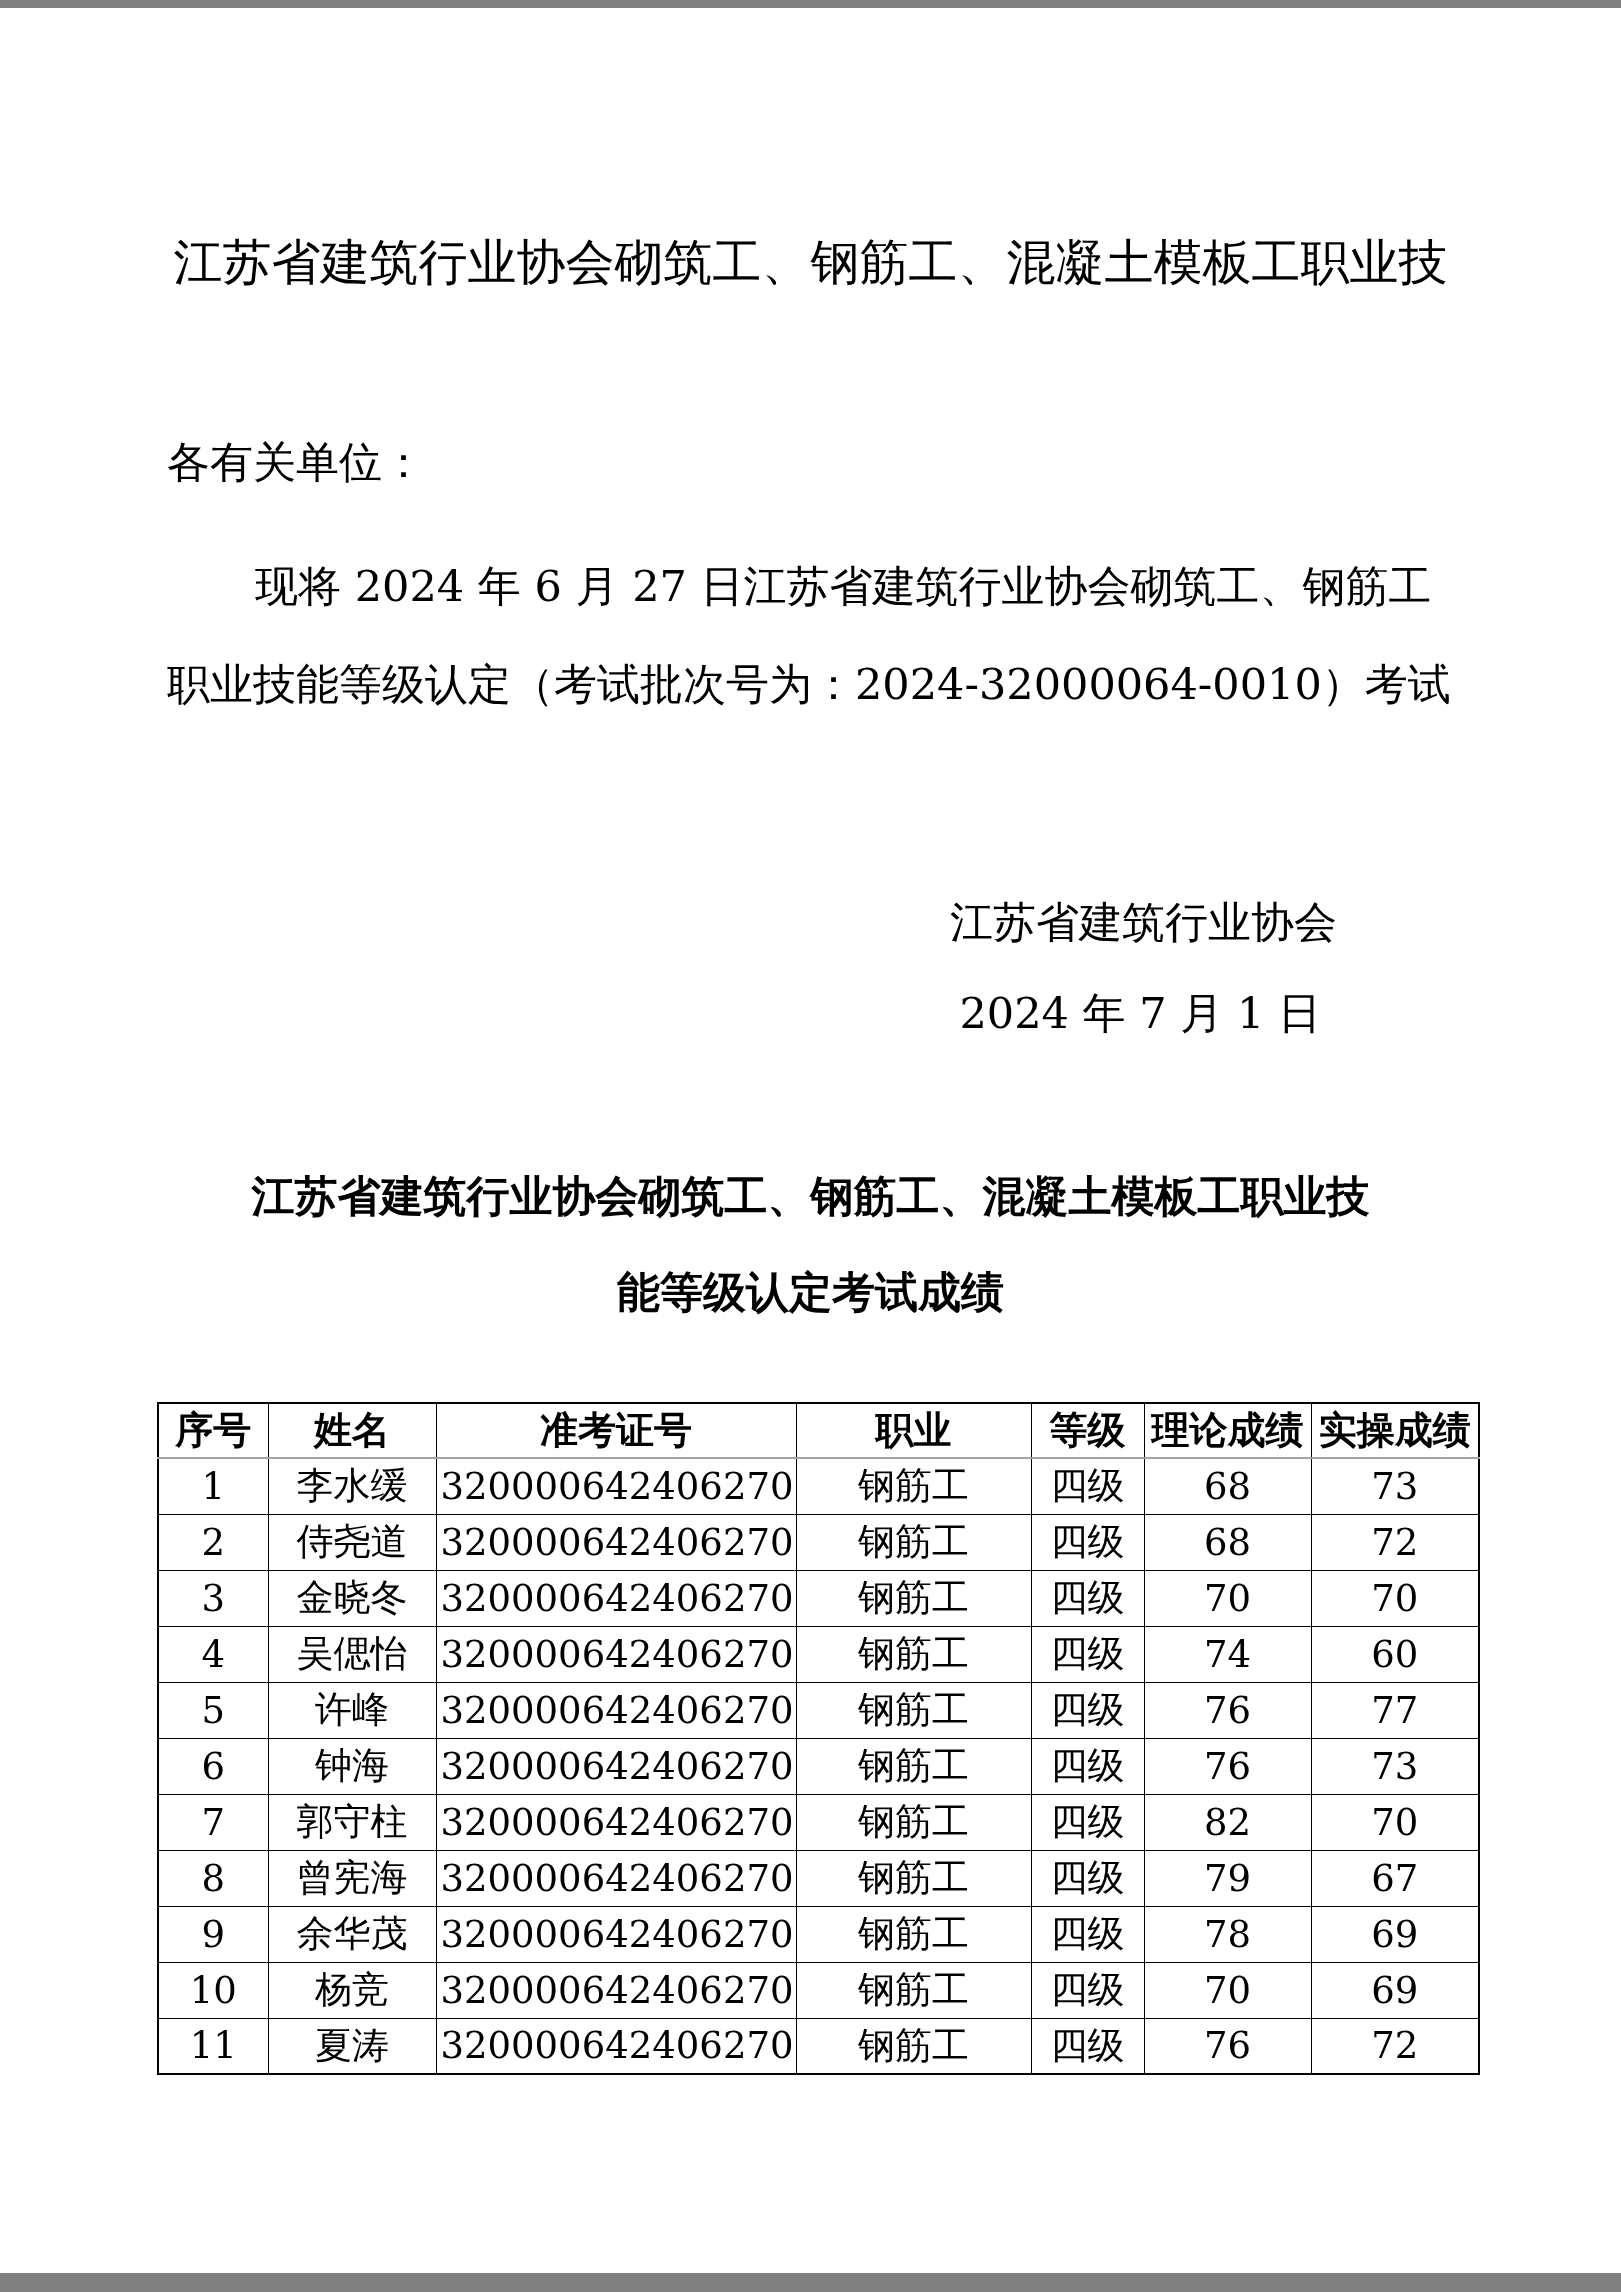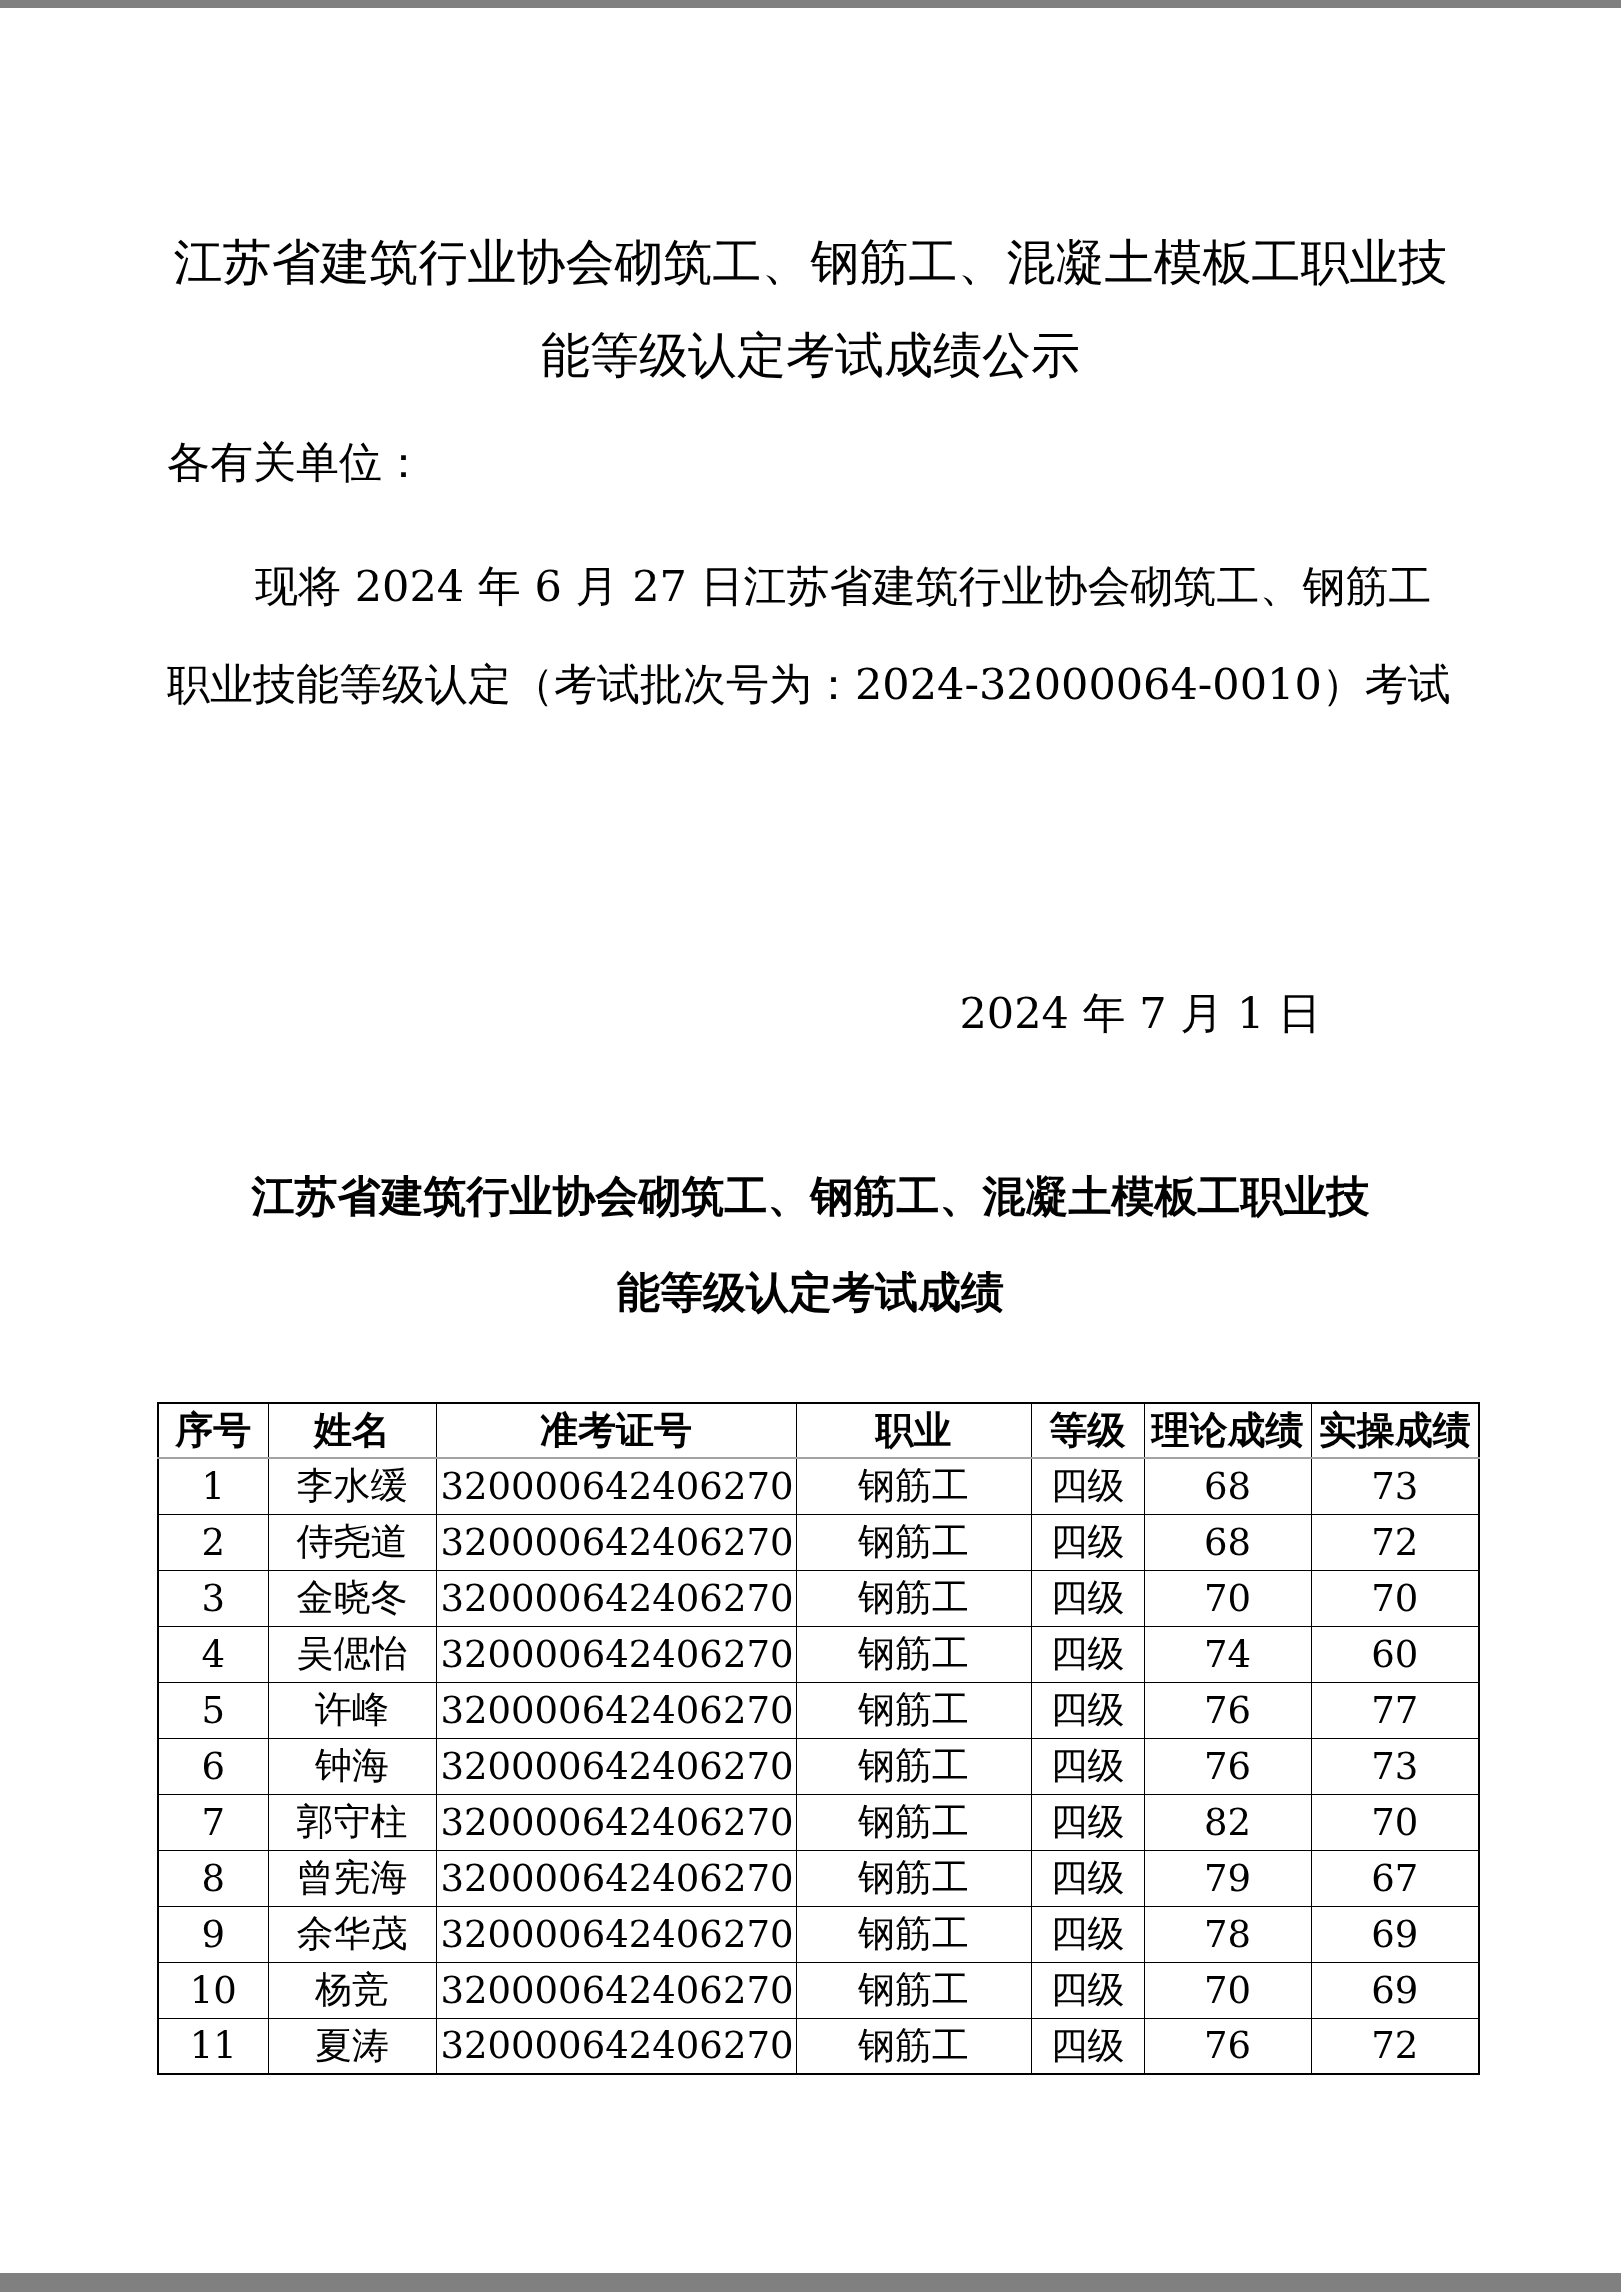--- a/index.html
+++ b/index.html
@@ -87,30 +87,30 @@
   table.results thead th { font-weight: 700; font-size: 38px; }
   table.results tbody tr { height: 56px; }
 </style>
 </head>
 <body>
 
 <div class="page">
 
   <div class="doc-title">
     <div>江苏省建筑行业协会砌筑工、钢筋工、混凝土模板工职业技</div>
-    <div>能等级认定考试成绩公示</div>
   </div>
 
   <div class="salutation">各有关单位：</div>
 
   <div class="body-para">
     <div class="line indent">现将 2024 年 6 月 27 日江苏省建筑行业协会砌筑工、钢筋工</div>
     <div class="line">职业技能等级认定（考试批次号为：2024-32000064-0010）考试</div>
   </div>
 
+  <div class="signature">江苏省建筑行业协会</div>
   <div class="sign-date">2024 年 7 月 1 日</div>
 
   <div class="table-title">
     <div>江苏省建筑行业协会砌筑工、钢筋工、混凝土模板工职业技</div>
     <div>能等级认定考试成绩</div>
   </div>
 
   <table class="results">
     <colgroup id="cols">
         <col style="width: 110px;">

